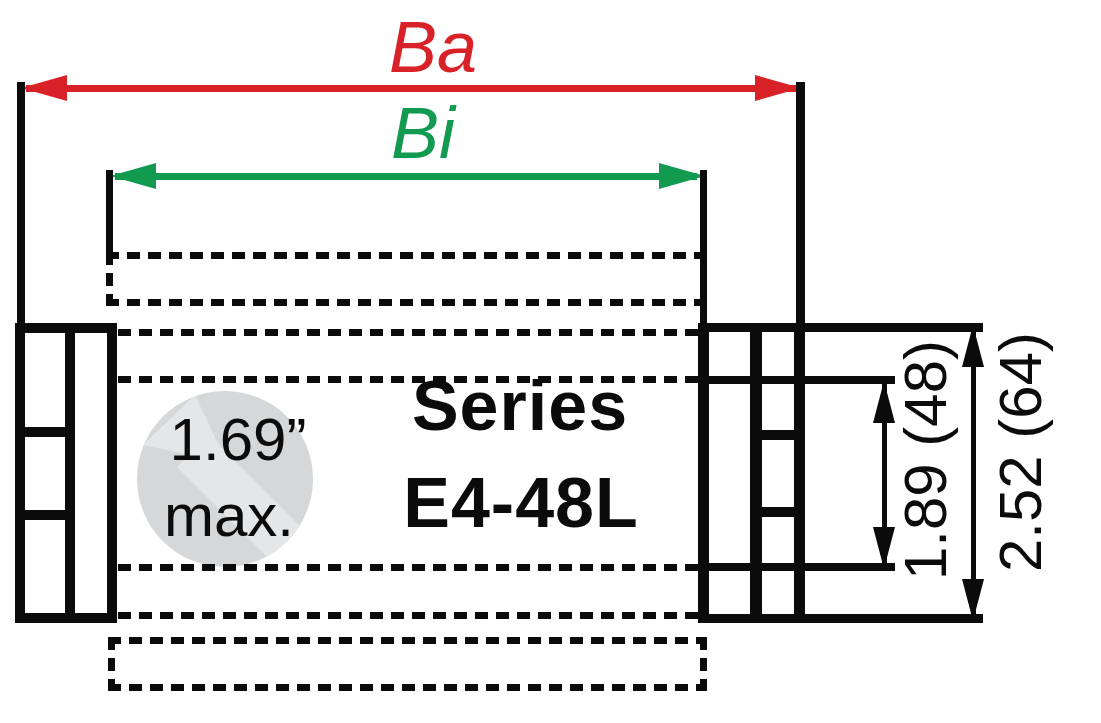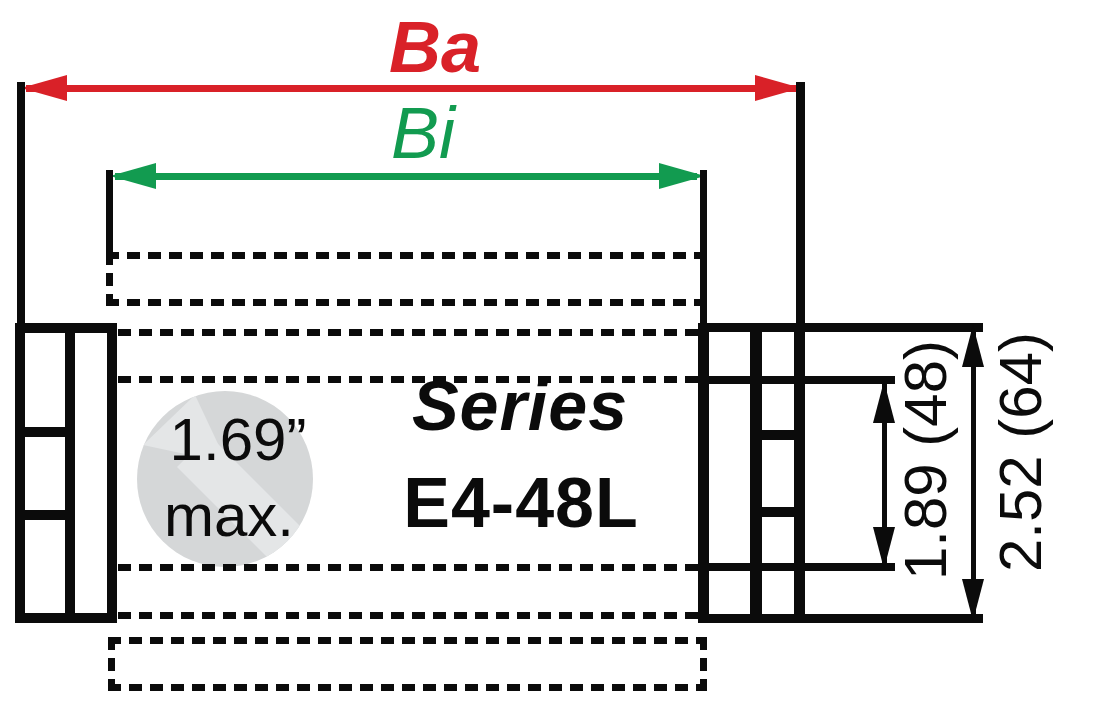--- a/index.html
+++ b/index.html
@@ -37,21 +37,21 @@
       <svg width="176" height="176" viewBox="0 0 176 176">
         <polygon points="6,54 58,4 90,72" style="fill:var(--watermark-arrow,#e4e6e7)"></polygon>
         <polygon points="40,76 72,44 186,158 154,190" style="fill:var(--watermark-arrow,#e4e6e7)"></polygon>
       </svg>
     </div>
     <div class="circle-note" style="left:238px;top:440px;">1.69”</div>
     <div class="circle-note" style="left:229px;top:516px;">max.</div>
   </div>
 
   <div>
-    <div class="dim-label ba-color" style="left:389px;top:11px;font-weight:bold;">Ba</div>
+    <div class="dim-label ba-color" style="left:389px;top:11px;">Ba</div>
     <div class="red-line" style="left:26px;top:85px;width:770px;height:7px;"></div>
     <div class="tri" style="left:21px;top:75px;border-right:46px solid var(--ba-arrow,#d92128);border-top:13px solid transparent;border-bottom:13px solid transparent;"></div>
     <div class="tri" style="left:755px;top:75px;border-left:46px solid var(--ba-arrow,#d92128);border-top:13px solid transparent;border-bottom:13px solid transparent;"></div>
     <div class="line" style="left:17px;top:82px;width:8px;height:251px;"></div>
     <div class="line" style="left:796px;top:82px;width:9px;height:245px;"></div>
   </div>
 
   <div>
     <div class="dim-label bi-color" style="left:391px;top:97px;">Bi</div>
     <div class="green-line" style="left:115px;top:173px;width:582px;height:7px;"></div>
@@ -112,17 +112,17 @@
   </div>
 
   <div>
     <div class="line" style="left:971px;top:328px;width:5px;height:287px;"></div>
     <div class="tri" style="left:962px;top:325px;border-bottom:42px solid var(--line-black,#0b0b0b);border-left:11px solid transparent;border-right:11px solid transparent;"></div>
     <div class="tri" style="left:962px;top:579px;border-top:42px solid var(--line-black,#0b0b0b);border-left:11px solid transparent;border-right:11px solid transparent;"></div>
     <div class="rot-label" style="left:1021px;top:452px;">2.52 (64)</div>
   </div>
 
   <div>
-    <div class="series-label" style="left:520px;top:406px;font-style:italic;">Series</div>
+    <div class="series-label" style="left:520px;top:406px;">Series</div>
     <div class="series-label" style="left:521px;top:503px;">E4-48L</div>
   </div>
 
 </div>
 
 </body></html>

